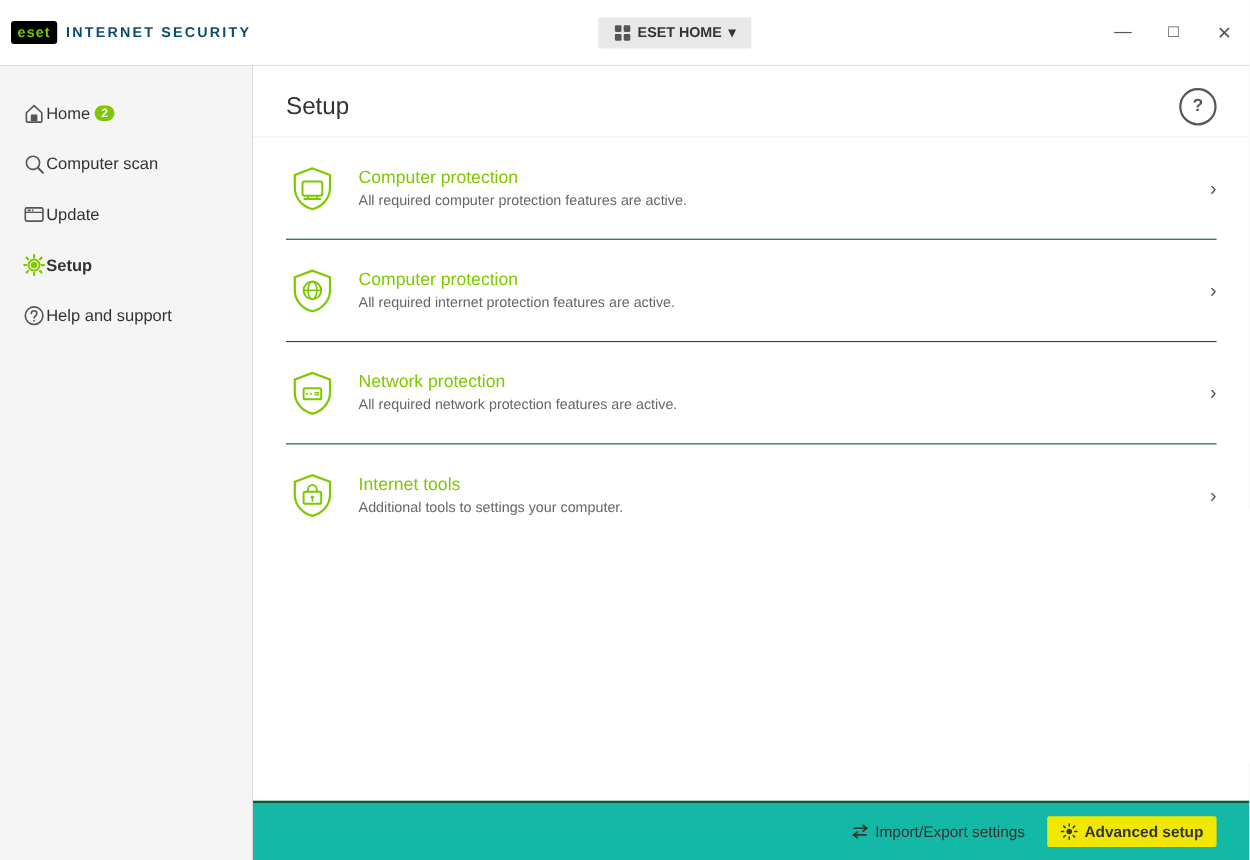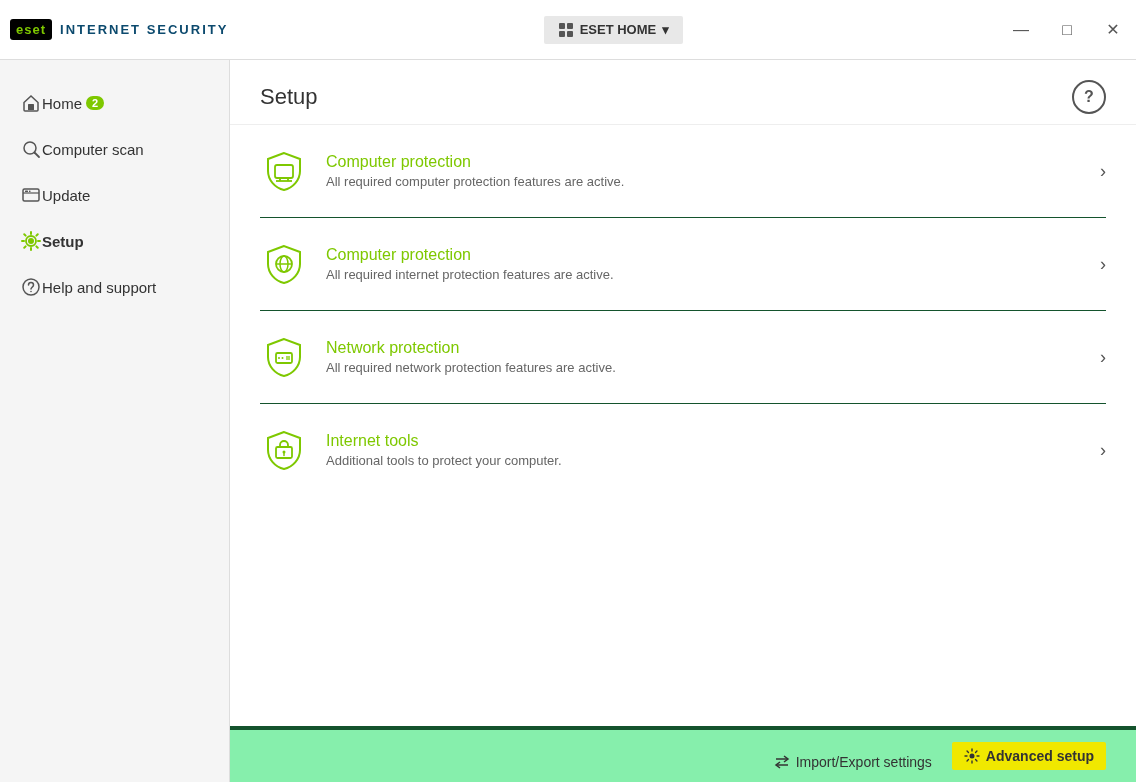--- a/index.html
+++ b/index.html
@@ -207,26 +207,26 @@
     }
     .setup-item-arrow {
       color: #555;
       font-size: 18px;
       flex-shrink: 0;
     }
 
     
     .content-footer {
       display: flex;
-      align-items: flex-end;
+      align-items: center;
       justify-content: flex-end;
       padding: 12px 30px;
-      border-top: 4px solid #14532d;
+      border-top: 2px solid #14532d;
       gap: 20px;
-      background: #86efac;
+      background: #14b8a6;
     }
     .footer-btn {
       display: flex;
       align-items: center;
       gap: 6px;
       background: transparent;
       border: none;
       cursor: pointer;
       font-size: 14px;
       color: #333;
@@ -398,21 +398,21 @@
           <svg width="44" height="44" viewBox="0 0 44 44" fill="none">
             <path d="M22 4L6 10v12c0 9 7 17 16 19 9-2 16-10 16-19V10L22 4z" fill="none" stroke="#7ec800" stroke-width="2"></path>
             <rect x="14" y="19" width="16" height="11" rx="1.5" stroke="#7ec800" stroke-width="1.8" fill="none"></rect>
             <path d="M18 19v-2a4 4 0 018 0v2" stroke="#7ec800" stroke-width="1.8" stroke-linecap="round" fill="none"></path>
             <circle cx="22" cy="24" r="1.5" fill="#7ec800"></circle>
             <line x1="22" y1="25.5" x2="22" y2="27.5" stroke="#7ec800" stroke-width="1.5" stroke-linecap="round"></line>
           </svg>
         </div>
         <div class="setup-item-text">
           <div class="setup-item-title">Internet tools</div>
-          <div class="setup-item-desc">Additional tools to protect your computer.</div>
+          <div class="setup-item-desc">Additional tools to settings your computer.</div>
         </div>
         <span class="setup-item-arrow">›</span>
       </div>
 
     </div>
 
     <div class="content-footer">
       <button class="footer-btn">
         <svg width="16" height="16" viewBox="0 0 16 16">
           <line x1="2" y1="5" x2="14" y2="5" stroke="#333" stroke-width="1.5"></line>

